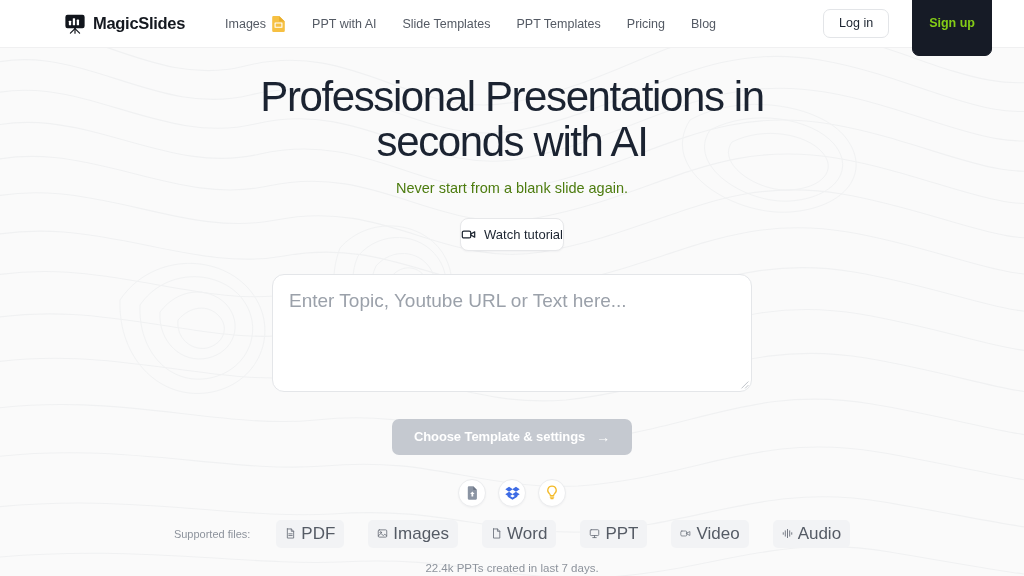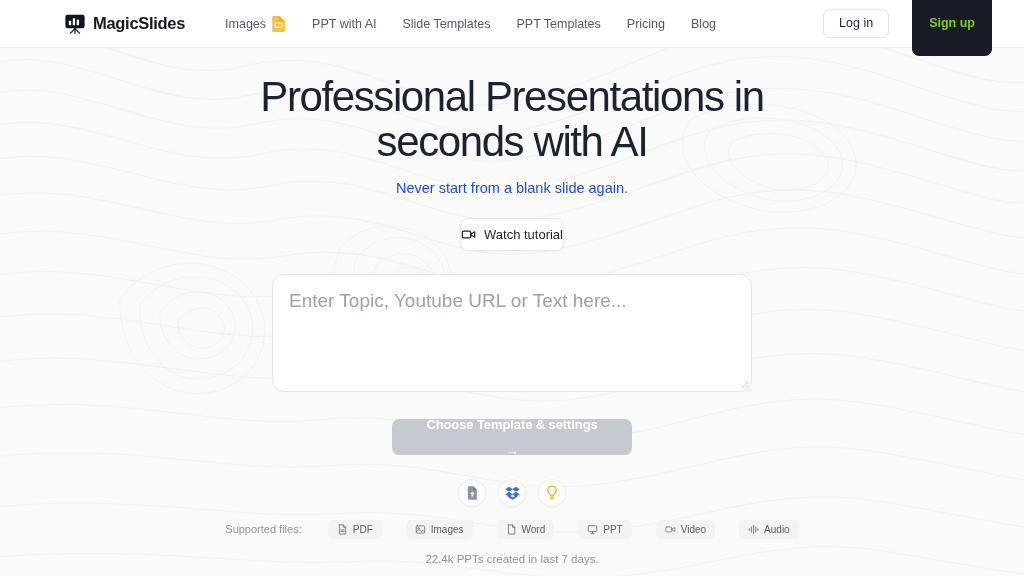--- a/index.html
+++ b/index.html
@@ -125,21 +125,21 @@
     font-weight: 400;
     letter-spacing: -1.4px;
     text-align: center;
     color: #1b2331;
     max-width: 560px;
   }
 
   .subhead {
     margin-top: 15px;
     font-size: 14.5px;
-    color: #1d4ed8;
+    color: #4d7c0f;
     text-align: center;
   }
 
   .watch-tutorial {
     margin-top: 22px;
     display: inline-flex;
     align-items: center;
     gap: 8px;
     background: #ffffff;
     border: 1px solid #e7e8ea;
@@ -194,21 +194,20 @@
     color: #ffffff;
     font-size: 13px;
     font-weight: 600;
     font-family: inherit;
     cursor: pointer;
     display: inline-flex;
     align-items: center;
     justify-content: center;
     gap: 11px;
     letter-spacing: -0.1px;
-    flex-direction: column;
   }
   .cta .arrow { font-size: 14px; line-height: 1; }
 
   
   .sources {
     margin-top: 24px;
     display: flex;
     align-items: center;
     gap: 12px;
   }
@@ -238,21 +237,21 @@
     color: #8d939c;
     margin-right: 2px;
   }
   .file-chip {
     display: inline-flex;
     align-items: center;
     gap: 5px;
     background: #f2f3f5;
     border-radius: 5px;
     padding: 4px 9px;
-    font-size: 10px;
+    font-size: 17px;
     color: #555b65;
     cursor: pointer;
     white-space: nowrap;
   }
   .file-chip svg { display: block; flex: none; }
 
   .stat {
     margin-top: 14px;
     font-size: 11.5px;
     color: #8d939c;

